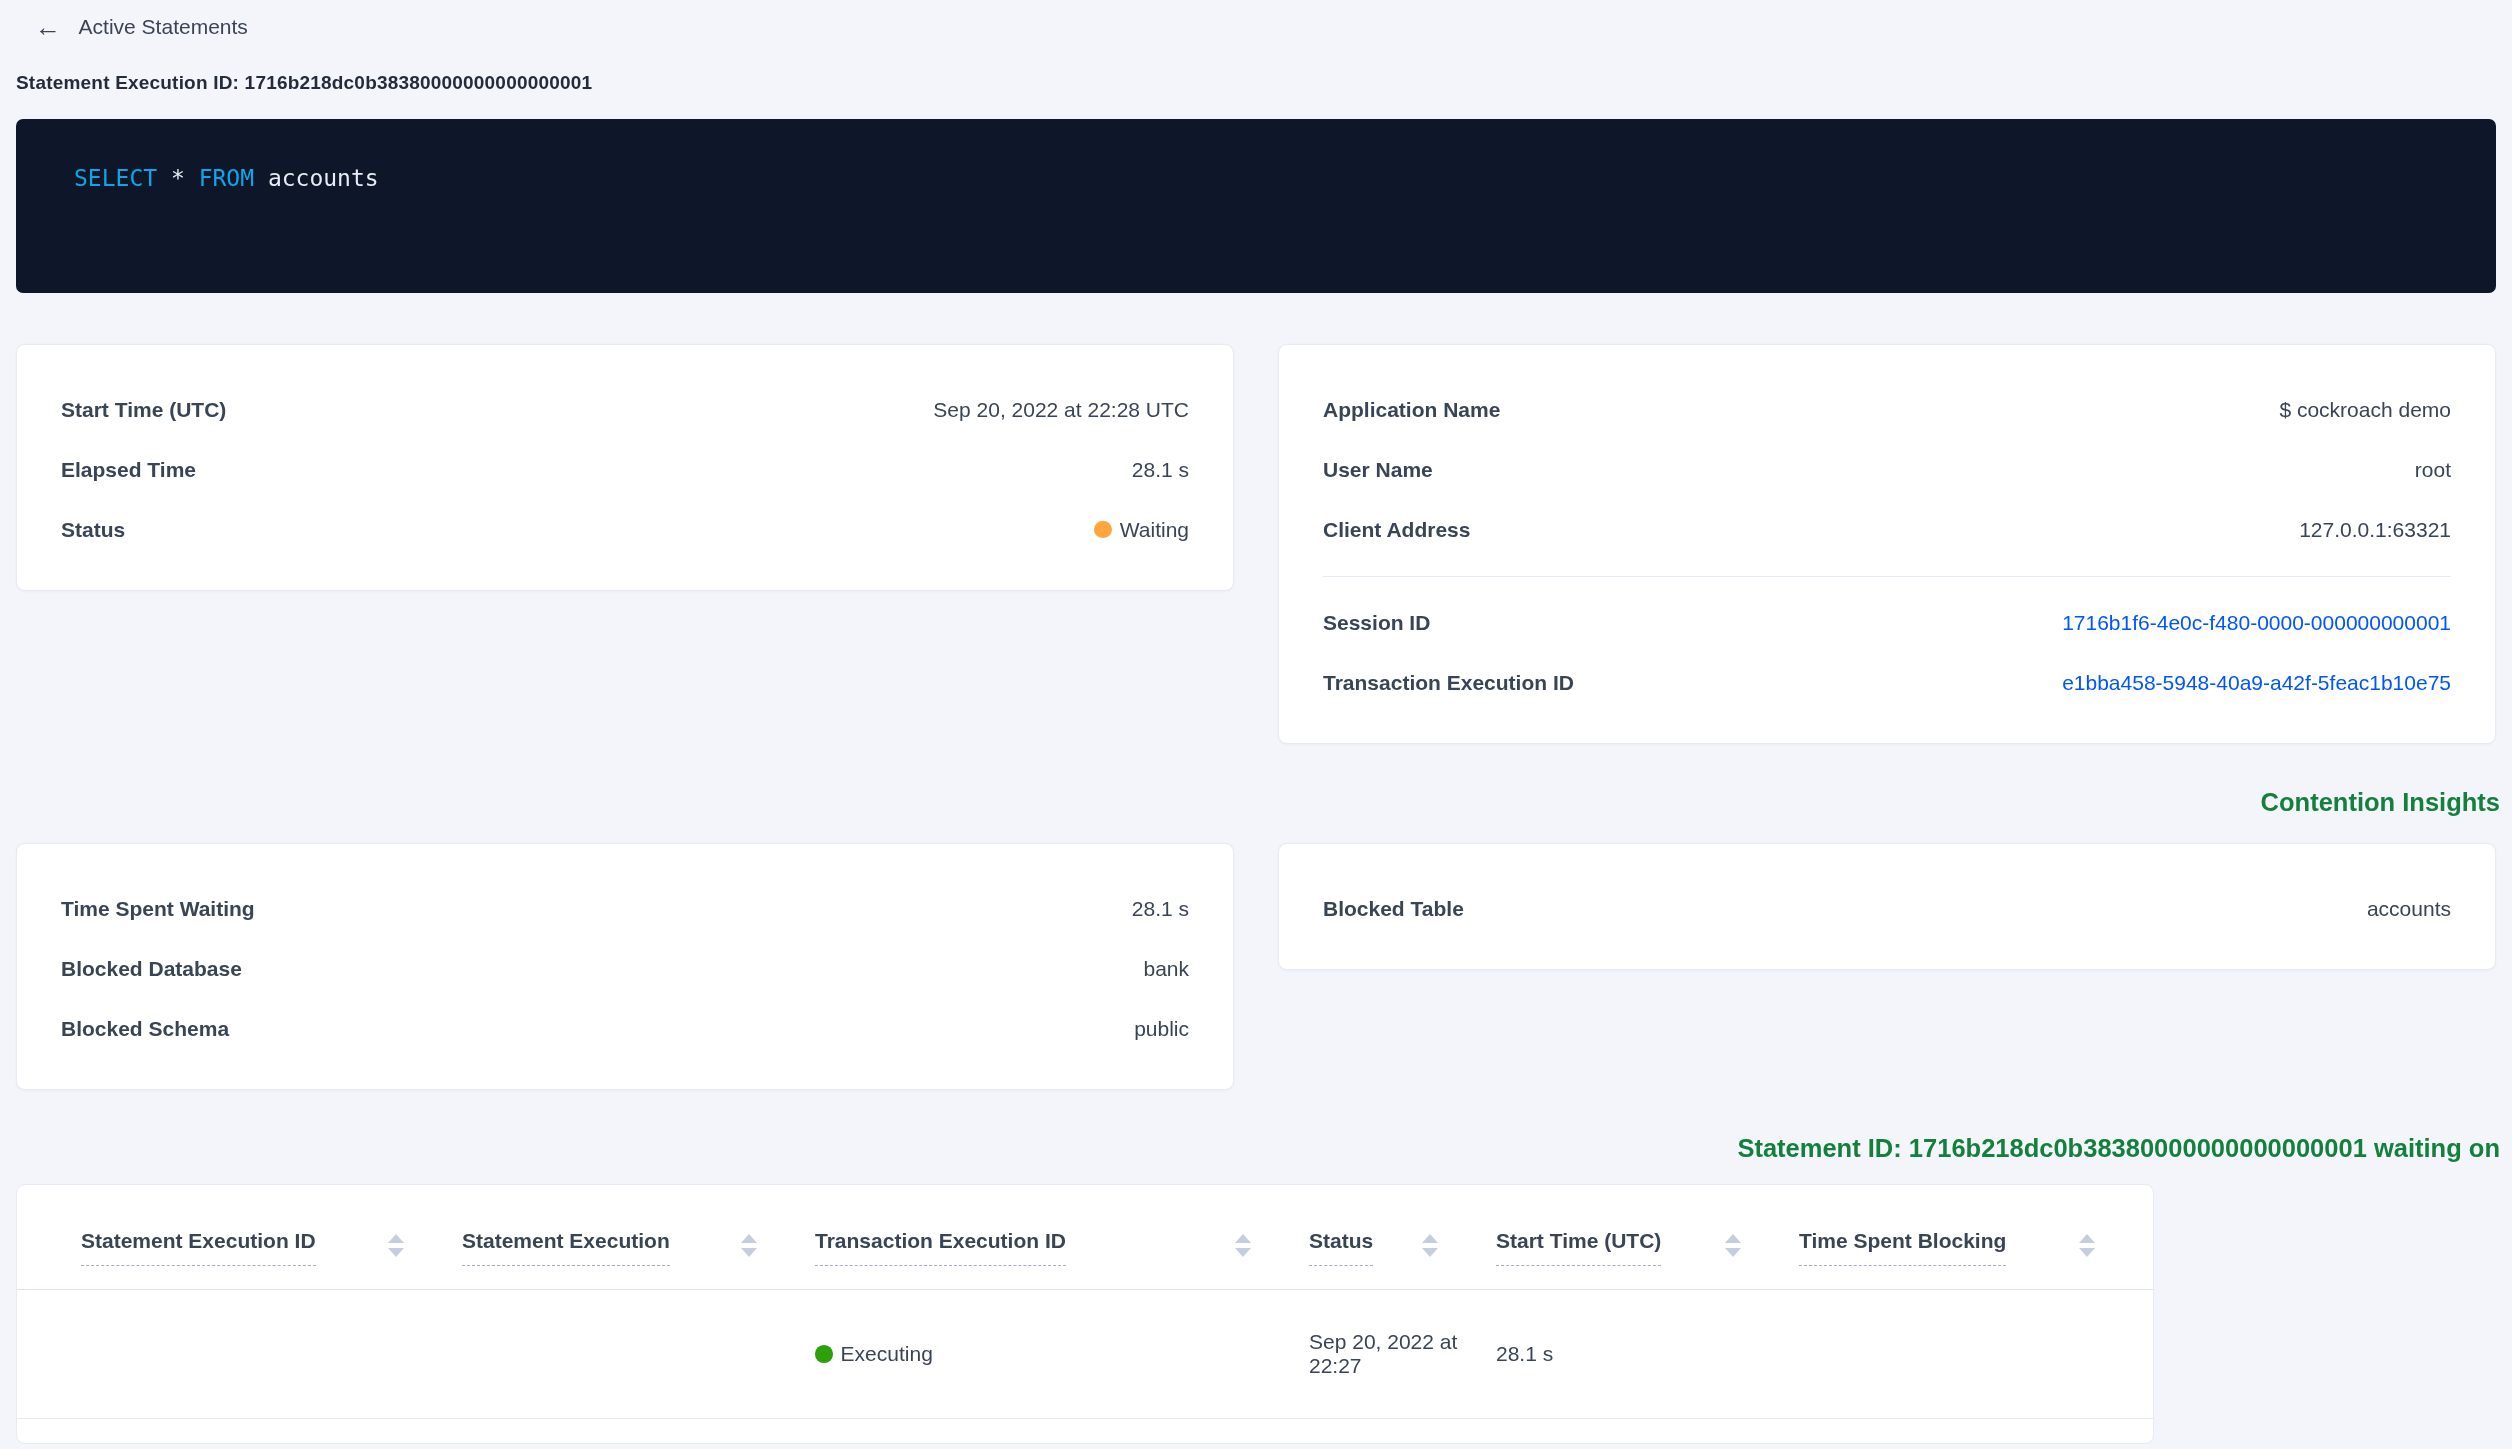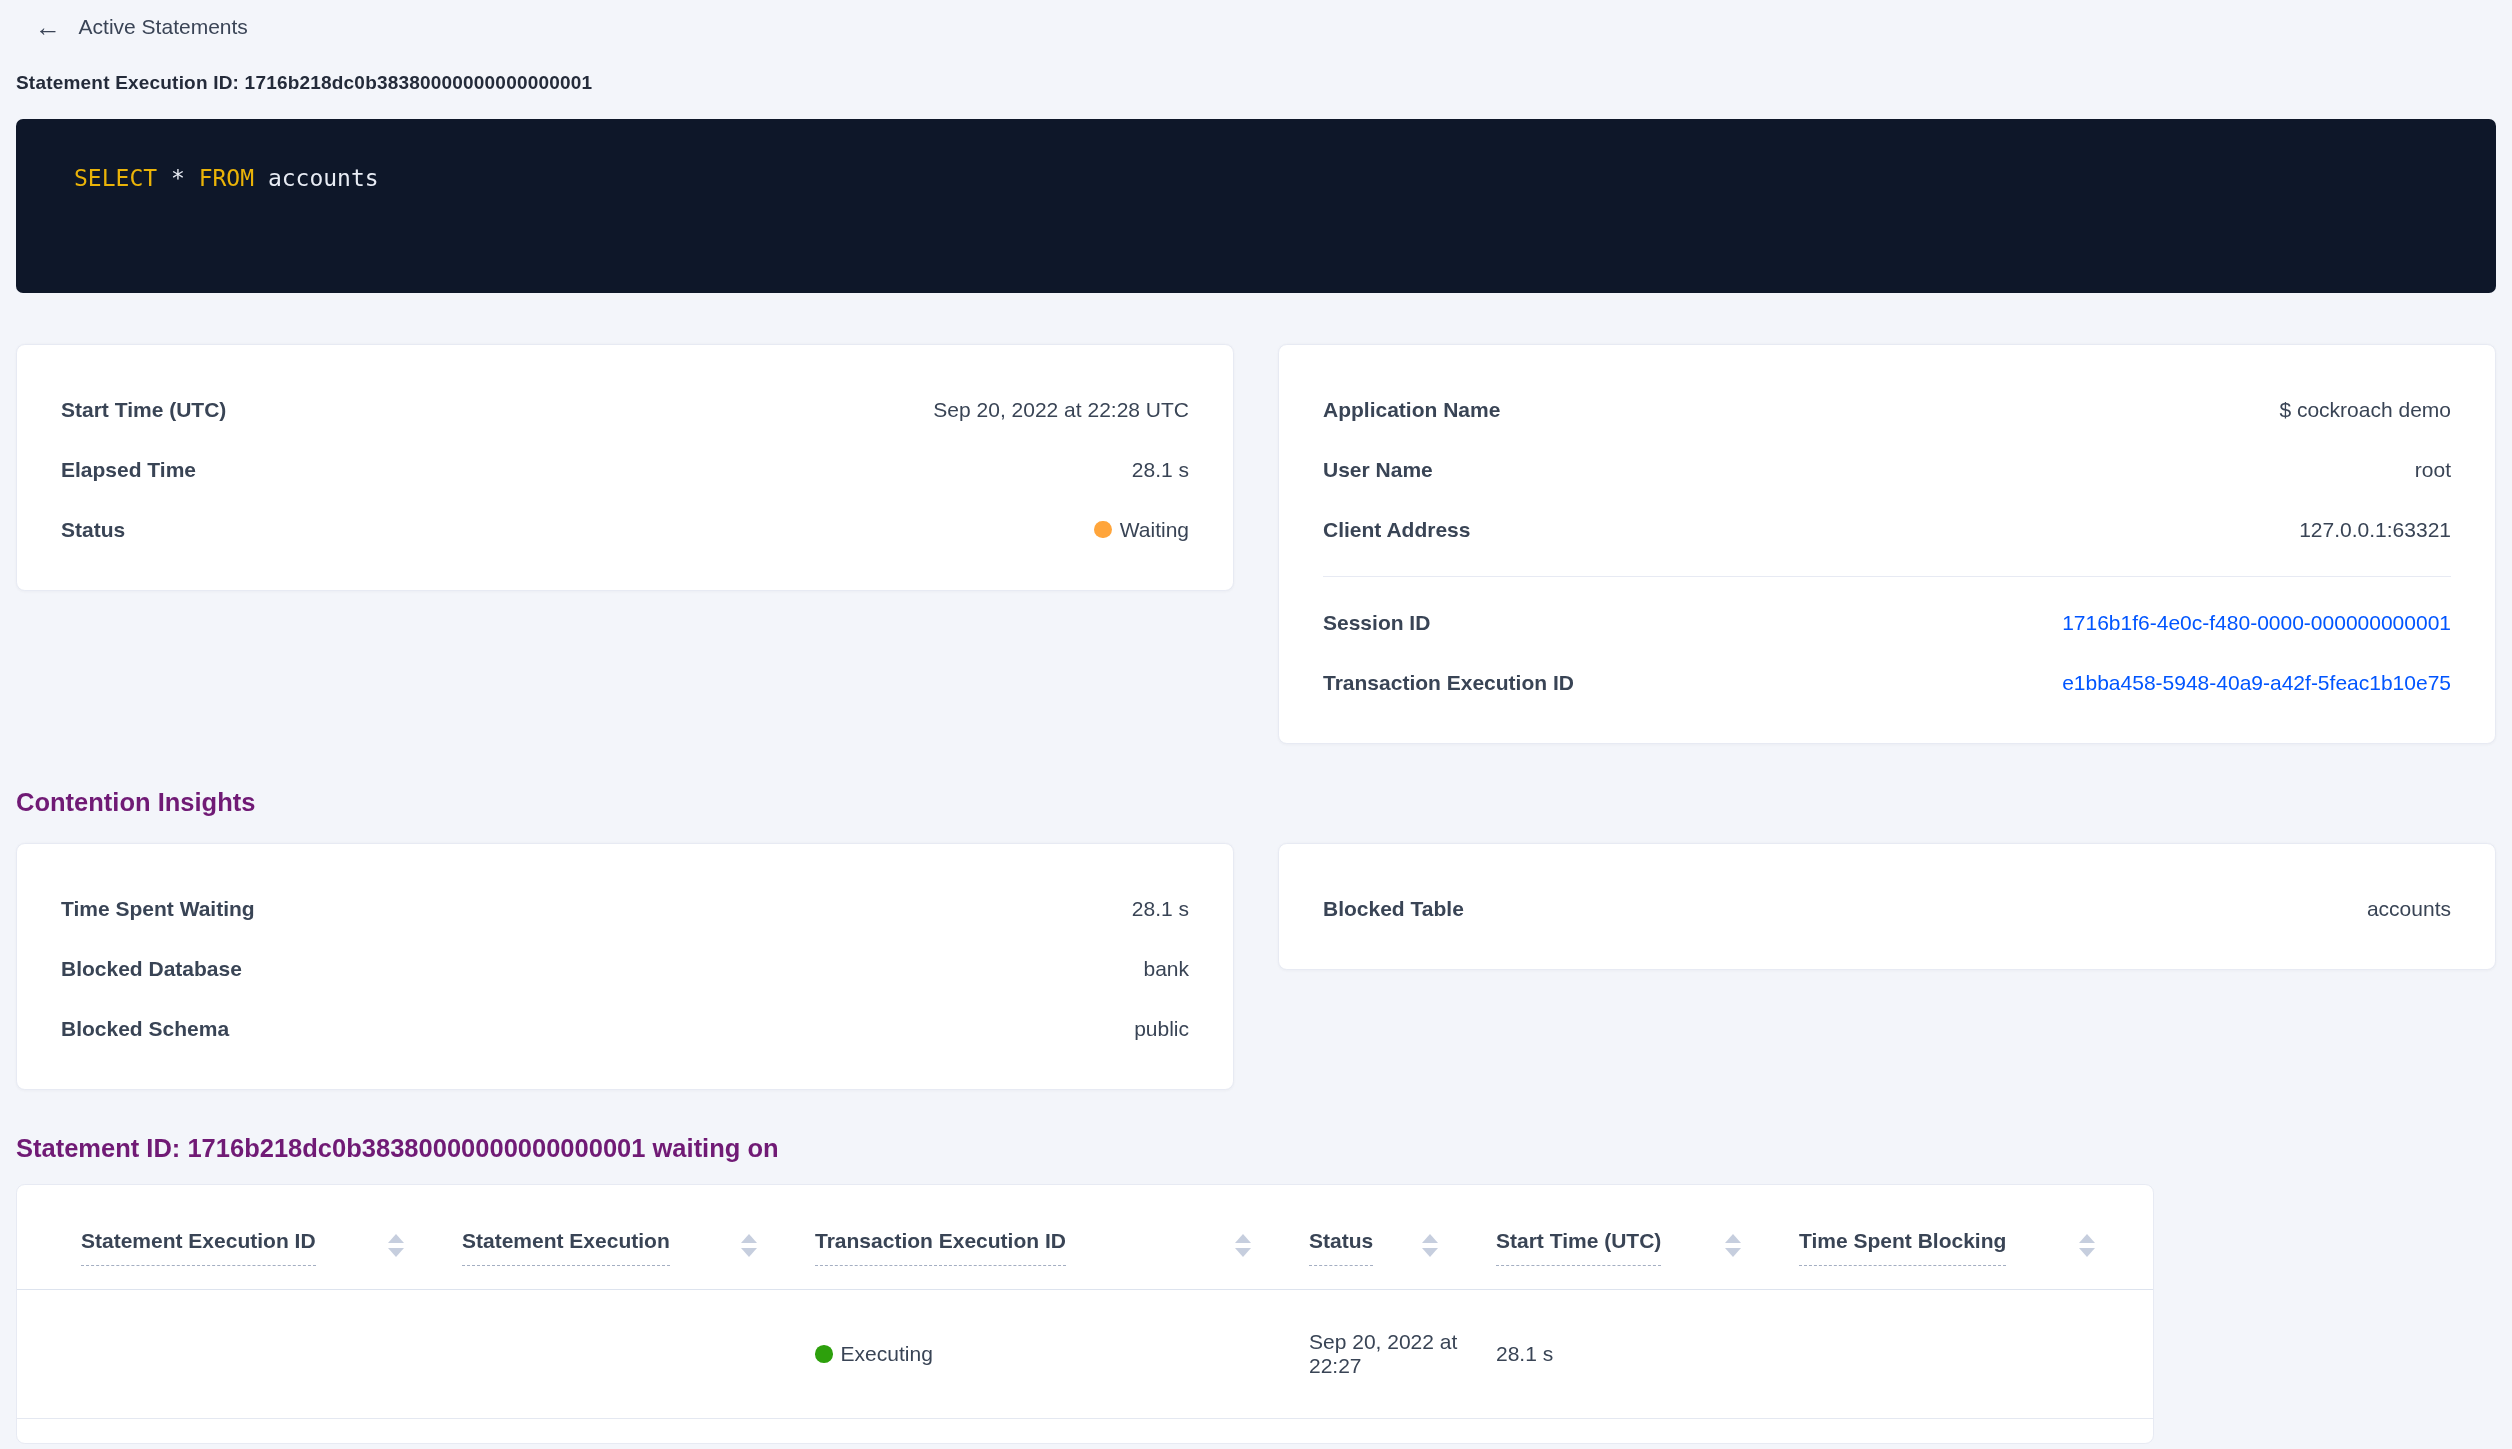--- a/index.html
+++ b/index.html
@@ -38,21 +38,21 @@
     background: #0e1729;
     border-radius: 7px;
     padding: 46px 0 0 58px;
   }
   .sql-box code {
     font-family: "DejaVu Sans Mono", monospace;
     font-size: 23px;
     white-space: pre;
     color: #e8ecf4;
   }
-  .sql-box .kw { color: #eab308; }
+  .sql-box .kw { color: #0ea5e9; }
 
   
   .cards-row {
     display: flex;
     gap: 44px;
     margin: 51px 16px 0 16px;
     align-items: flex-start;
   }
   .card {
     flex: 1;
@@ -79,24 +79,25 @@
   }
   .status-chip { display: inline-flex; align-items: center; gap: 8px; }
   .dot {
     width: 17.6px; height: 17.6px;
     border-radius: 50%;
     display: inline-block;
   }
 
   
   h2.section-title {
-    margin: 44px 4px 0 16px;
+    margin: 44px 12px 0 16px;
     font-size: 25.5px;
     font-weight: 700;
-    color: #701a75;
+    color: #15803d;
+    text-align: right;
   }
   .cards-row.tight { margin-top: 26px; }
 
   
   .table-card {
     margin: 21px 16px 0 16px;
     width: 2138px;
     background: #ffffff;
     border: 0.9px solid #e7eaf3;
     border-radius: 8.8px;

